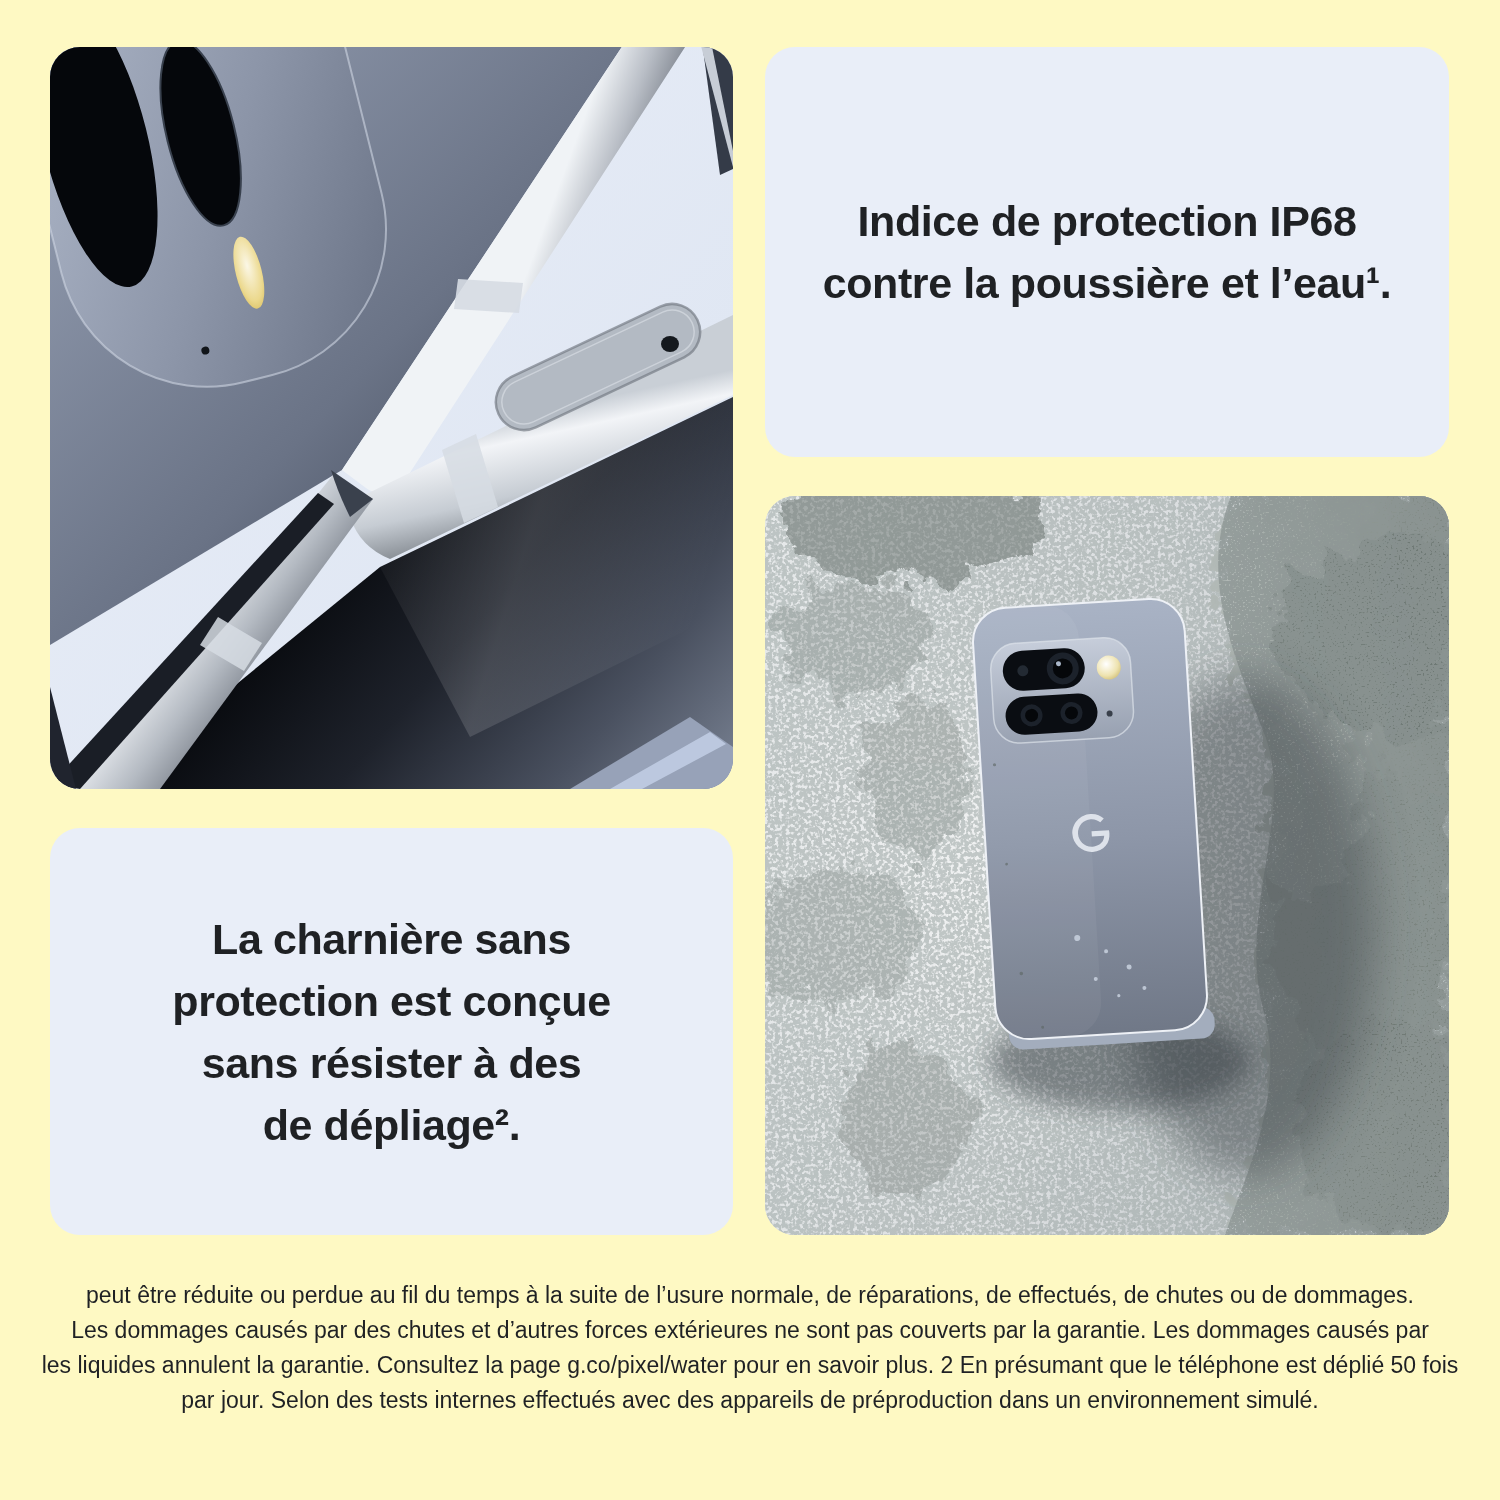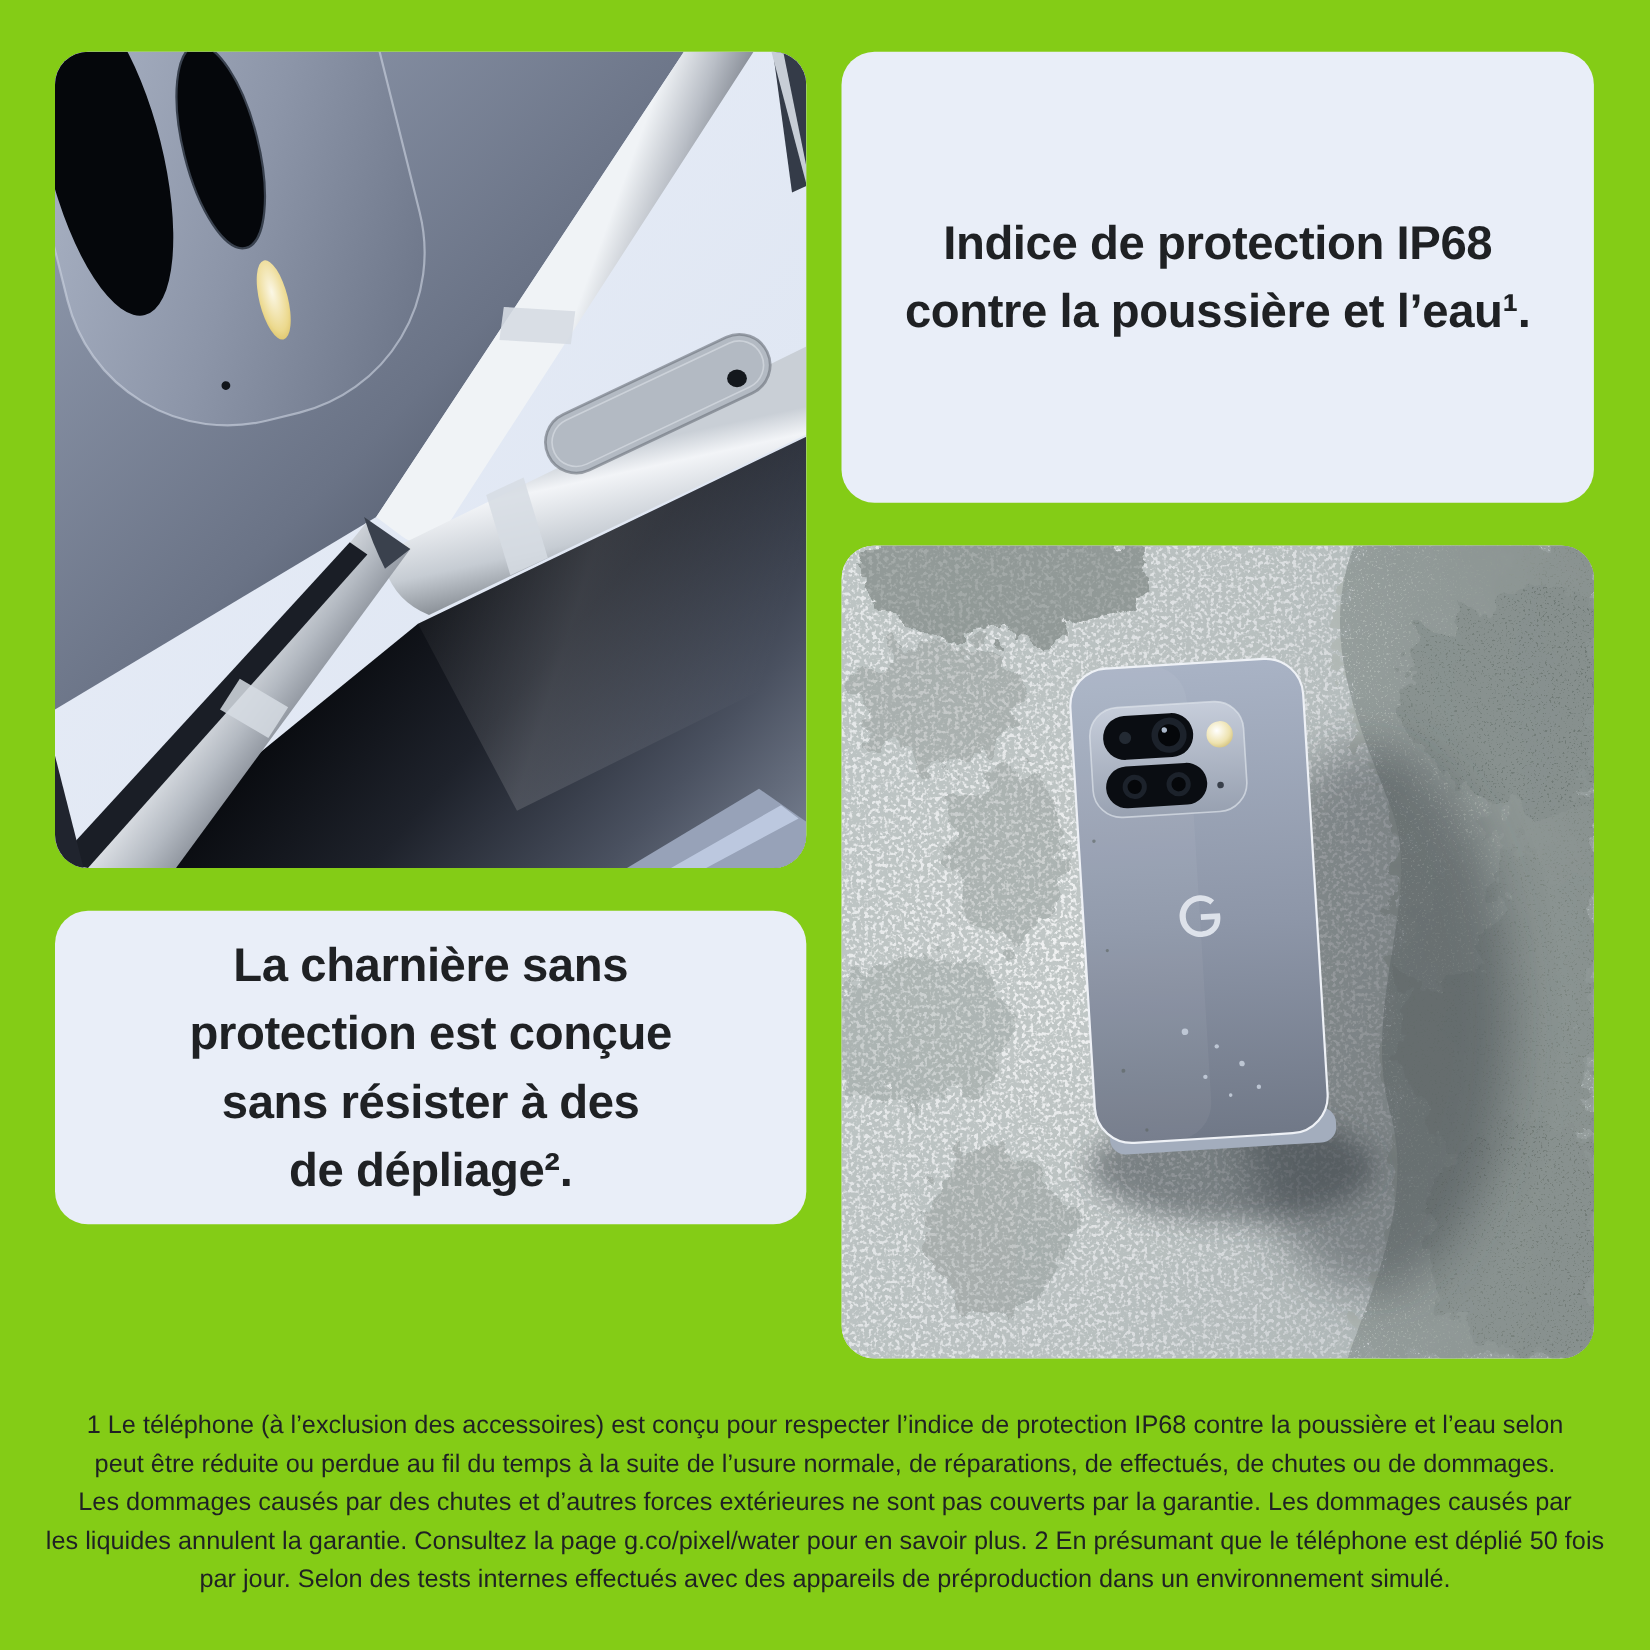--- a/index.html
+++ b/index.html
@@ -1,24 +1,24 @@
 <!DOCTYPE html>
 <html><head>
 <meta charset="utf-8">
 <style>
   html,body{margin:0;padding:0;background:#ffffff;}
-  .page{position:relative;width:1500px;height:1500px;background:#84cc16;overflow:hidden;
+  .page{position:relative;width:1500px;height:1500px;background:#fef9c3;overflow:hidden;
         font-family:"Liberation Sans", sans-serif;}
   .card{position:absolute;border-radius:30px;overflow:hidden;}
   .card.text{background:#e9eef8;display:flex;flex-direction:column;align-items:center;justify-content:center;}
   .hl-line{display:block;font-size:43px;line-height:62px;font-weight:700;letter-spacing:-0.4px;
            color:#1f2124;text-align:center;white-space:nowrap;}
   #card-hinge-photo{left:50px;top:47px;width:683px;height:742px;background:#e3eaf5;}
   #card-ip68-text{left:765px;top:47px;width:684px;height:410px;}
-  #card-hinge-text{left:50px;top:828px;width:683px;height:285px;}
+  #card-hinge-text{left:50px;top:828px;width:683px;height:407px;}
   #card-dust-photo{left:765px;top:496px;width:684px;height:739px;background:#d7dbdd;}
   .photo-svg{display:block;width:100%;height:100%;}
   .footnote{position:absolute;left:0;top:1278px;width:1500px;text-align:center;}
   .fn-line{display:block;font-size:23px;line-height:35px;font-weight:400;color:#1f2124;}
 </style>
 </head>
 <body>
 
 <div class="page">
 
@@ -248,20 +248,19 @@
           <circle cx="-92" cy="-60" r="1.6"></circle>
             <circle cx="-86" cy="40" r="1.4"></circle>
           <circle cx="-78" cy="150" r="1.8"></circle>
             <circle cx="-60" cy="205" r="1.5"></circle>
         </g>
       </g>
     </svg>
   </div>
 
   <div class="footnote">
-    <span class="fn-line">1 Le téléphone (à l’exclusion des accessoires) est conçu pour respecter l’indice de protection IP68 contre la poussière et l’eau selon</span>
     <span class="fn-line">peut être réduite ou perdue au fil du temps à la suite de l’usure normale, de réparations, de effectués, de chutes ou de dommages.</span>
     <span class="fn-line">Les dommages causés par des chutes et d’autres forces extérieures ne sont pas couverts par la garantie. Les dommages causés par</span>
     <span class="fn-line">les liquides annulent la garantie. Consultez la page g.co/pixel/water pour en savoir plus. 2 En présumant que le téléphone est déplié 50 fois</span>
     <span class="fn-line">par jour. Selon des tests internes effectués avec des appareils de préproduction dans un environnement simulé.</span>
   </div>
 
 </div>
 
 </body></html>

